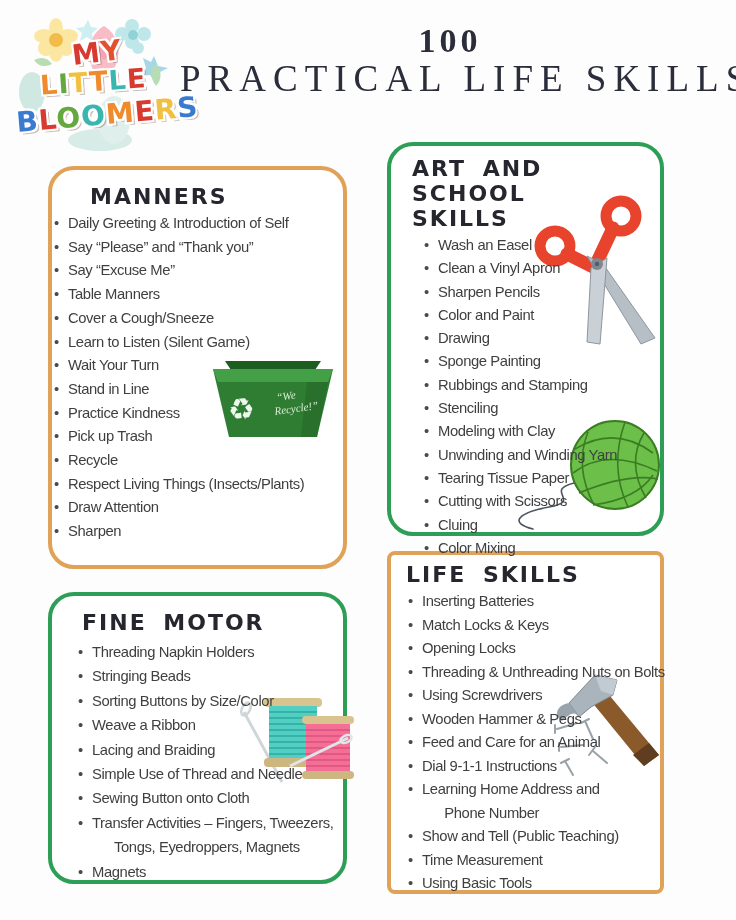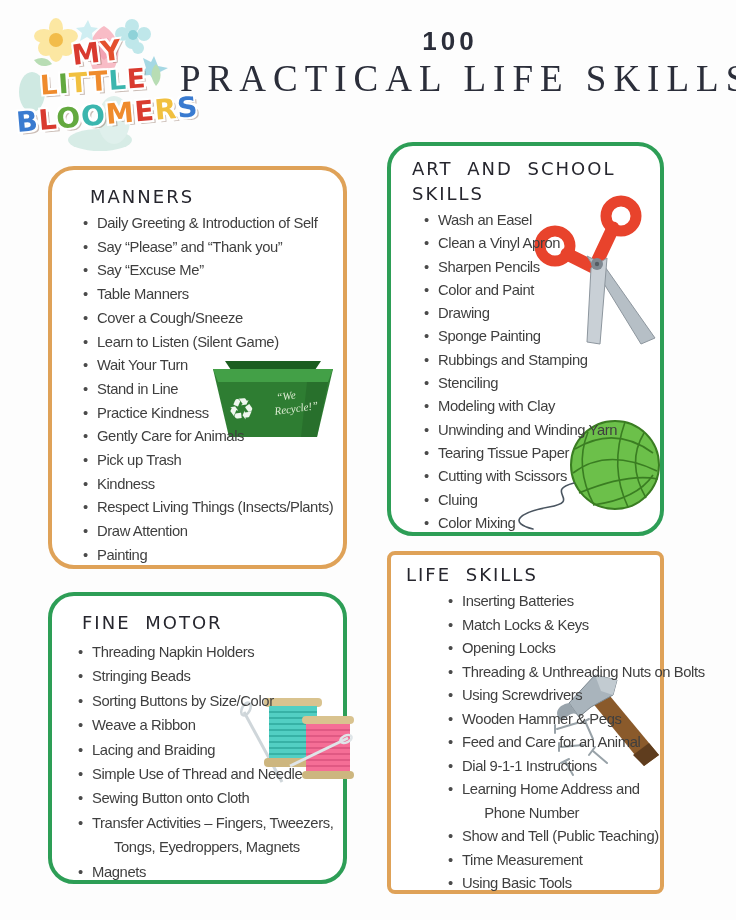--- a/index.html
+++ b/index.html
@@ -10,46 +10,46 @@
   .logo{position:absolute;left:14px;top:12px;width:165px;height:140px;}
   .logo svg{position:absolute;left:0;top:0;}
   .logo-row{position:absolute;font-family:"DejaVu Sans",sans-serif;font-weight:bold;
             letter-spacing:1px;white-space:pre;}
   .logo-row span{text-shadow:-2px -2px 0 #fff,2px -2px 0 #fff,-2px 2px 0 #fff,2px 2px 0 #fff,3px 3px 0 rgba(110,70,50,.35);}
   .logo-my{left:58px;top:24px;font-size:28px;transform:rotate(-7deg);}
   .logo-little{left:26px;top:54px;font-size:27px;transform:rotate(-4deg);}
   .logo-bloomers{left:2px;top:86px;font-size:28px;transform:rotate(-5deg);}
 
   .titleblock{position:absolute;left:180px;top:24px;width:540px;text-align:center;color:#2b2e3a;}
-  .title-number{font-family:Liberation Sans, sans-serif;font-weight:bold;font-size:26px;
+  .title-number{font-family:Liberation Serif, serif;font-weight:bold;font-size:34px;
                 letter-spacing:4px;line-height:34px;}
   .title-main{font-family:"Liberation Serif",serif;font-size:37px;letter-spacing:7px;
               line-height:40px;margin-top:1px;white-space:nowrap;}
 
   
   .box{position:absolute;border:4px solid;border-radius:26px;background:#fff;box-sizing:border-box;}
   .box.orange{border-color:#dfa258;}
   .box.green{border-color:#2d9e56;}
   .sec-manners{left:48px;top:166px;width:299px;height:403px;}
   .sec-art{left:387px;top:142px;width:277px;height:394px;}
   .sec-fine{left:48px;top:592px;width:299px;height:292px;}
   .sec-life{left:387px;top:551px;width:277px;height:343px;border-radius:8px;}
 
-  .box h2{margin:0;font-family:"DejaVu Sans",sans-serif;font-weight:normal;color:#26262e;
-          font-size:18px;letter-spacing:2px;word-spacing:7px;white-space:pre-line;line-height:25px;}
+  .box h2{margin:0;font-family:"DejaVu Sans",sans-serif;font-weight:bold;color:#26262e;
+          font-size:22px;letter-spacing:2px;word-spacing:7px;white-space:pre-line;line-height:25px;}
   .sec-manners h2{padding:14px 0 3px 38px;}
   .sec-art h2{padding:10px 0 3px 21px;}
   .sec-fine h2{padding:14px 4px 5px 30px;}
   .sec-life h2{padding:7px 0 3px 15px;}
 
   .box ul{list-style:none;margin:0;padding:0;position:relative;z-index:2;}
-  .sec-manners ul{padding-left:29px;}
+  .sec-manners ul{}
   .sec-art ul{padding-left:31px;}
   .sec-fine ul{padding-left:24px;}
-  .sec-life ul{padding-left:15px;margin-left:40px;}
+  .sec-life ul{padding-left:15px;}
   .box li{position:relative;padding-left:16px;font-size:14.8px;letter-spacing:-0.4px;
           color:#3f3f3f;white-space:pre;}
   .sec-manners li{line-height:23.7px;}
   .sec-art li{line-height:23.3px;}
   .sec-fine li{line-height:24.4px;}
   .sec-life li{line-height:23.5px;}
   .box li::before{content:"\2022";position:absolute;left:2px;color:#4a4a4a;}
 
   .illus{position:absolute;z-index:1;}
   .il-bin{left:155px;top:187px;}
@@ -116,26 +116,25 @@
     <ul>
         <li>Daily Greeting &amp; Introduction of Self</li>
         <li>Say “Please” and “Thank you”</li>
         <li>Say “Excuse Me”</li>
         <li>Table Manners</li>
         <li>Cover a Cough/Sneeze</li>
         <li>Learn to Listen (Silent Game)</li>
         <li>Wait Your Turn</li>
         <li>Stand in Line</li>
         <li>Practice Kindness</li>
-        <li>Gently Care for Animals</li>
         <li>Pick up Trash</li>
-        <li>Kindness</li>
+        <li>Recycle</li>
         <li>Respect Living Things (Insects/Plants)</li>
         <li>Draw Attention</li>
-        <li>Painting</li>
+        <li>Sharpen</li>
       </ul>
   </section>
 
   <section class="box green sec-art">
     <h2>ART AND SCHOOL
 SKILLS</h2>
     <svg class="illus il-scissors" width="150" height="162" viewBox="0 0 150 162">
       <path d="M96,38 L80,72" stroke="#e8432c" stroke-width="13" stroke-linecap="round" fill="none"></path>
       <path d="M50,64 L78,78" stroke="#e8432c" stroke-width="13" stroke-linecap="round" fill="none"></path>
       <circle cx="104" cy="26" r="15" fill="none" stroke="#e8432c" stroke-width="11"></circle>

